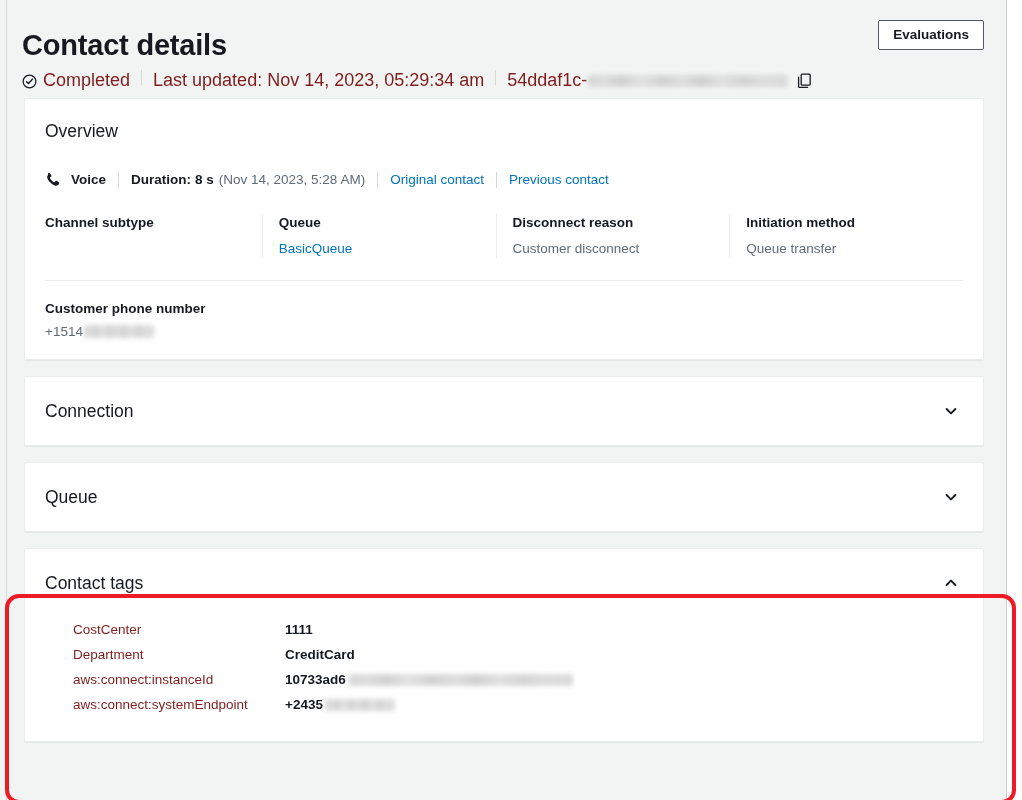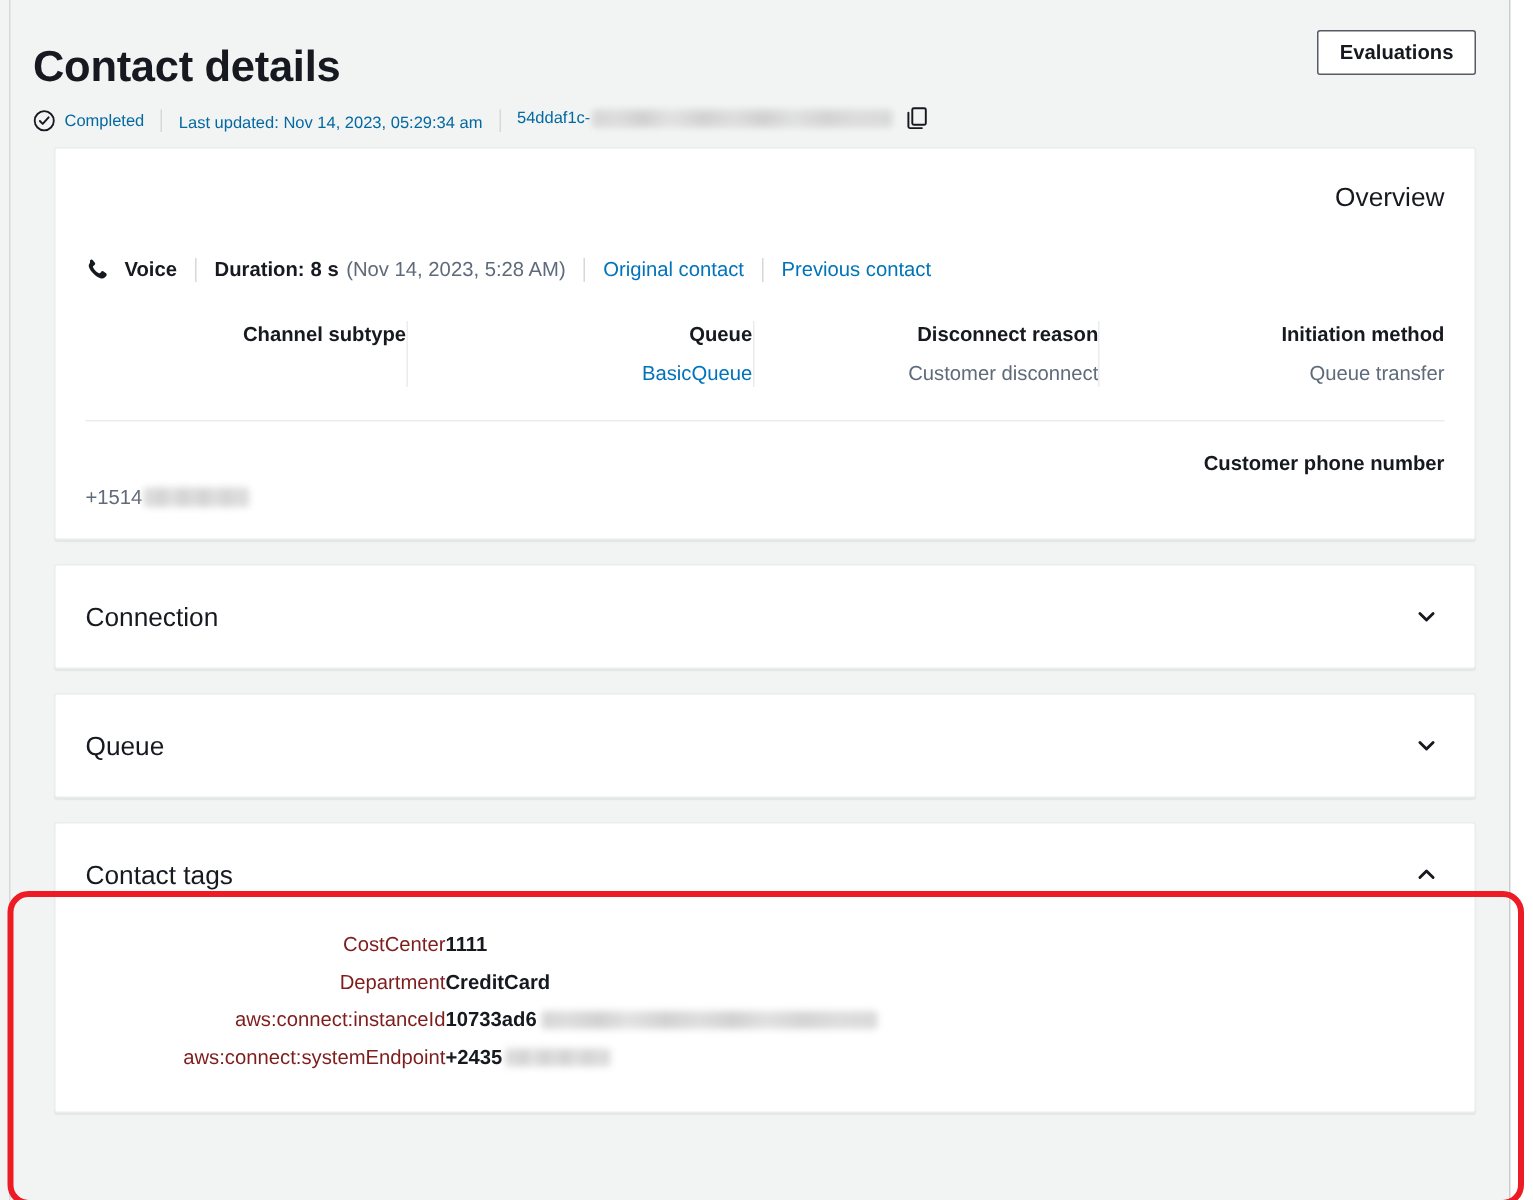--- a/index.html
+++ b/index.html
@@ -58,24 +58,24 @@
     font-size: 29px;
     font-weight: 700;
     color: #16191f;
     letter-spacing: -0.2px;
     margin: 0;
     padding: 6px 0 0 0;
     line-height: 38px;
   }
   .meta-row {
     display: flex;
-    align-items: flex-end;
+    align-items: flex-start;
     margin-top: 6px;
-    font-size: 11px;
-    color: #0369a1;
+    font-size: 18px;
+    color: #7f1d1d;
   }
   .meta-item {
     display: flex;
     align-items: center;
     white-space: nowrap;
   }
   .meta-sep {
     width: 1px;
     height: 15px;
     background: #d5d9d9;
@@ -116,22 +116,21 @@
     font-size: 13.5px;
     font-weight: 700;
     color: #16191f;
     cursor: pointer;
     box-sizing: border-box;
     font-family: "Liberation Sans", sans-serif;
   }
 
   
   .cards {
-    padding: 0 22px 0 28px;
-    text-align: right;
+    padding: 0 22px 0 16px;
   }
   .card {
     background: #ffffff;
     border: 1px solid #eaeded;
     border-radius: 2px;
     box-shadow: 0 1px 1px rgba(0,0,0,0.06);
     margin-bottom: 16px;
     box-sizing: border-box;
   }
   .card-inner {

